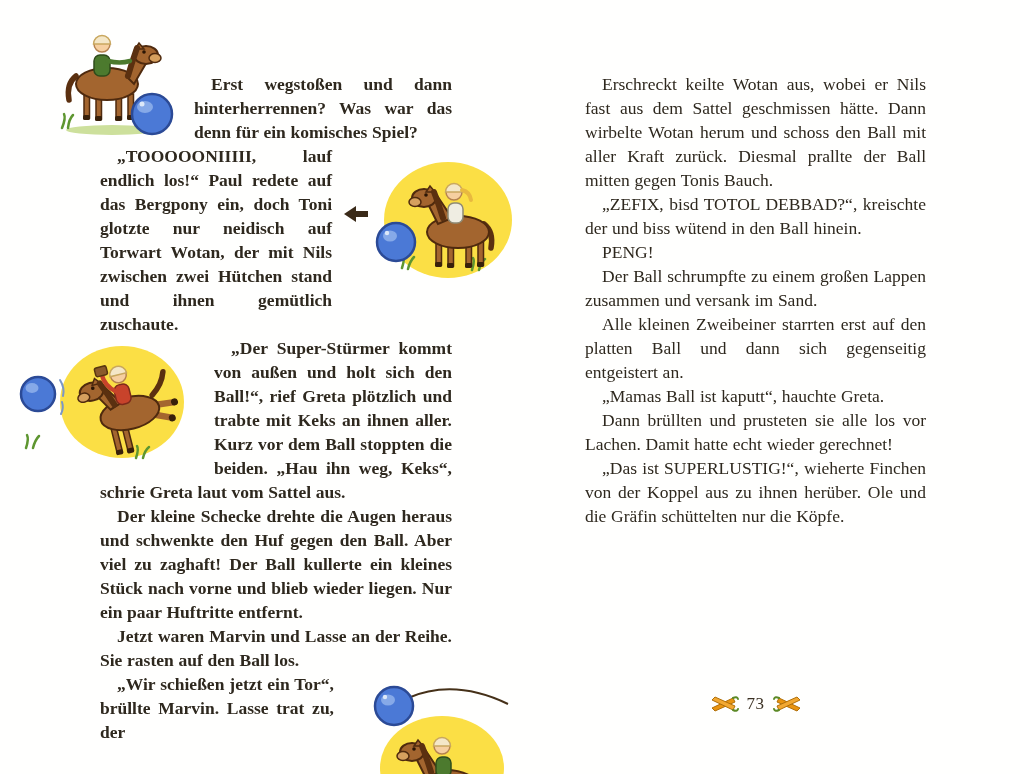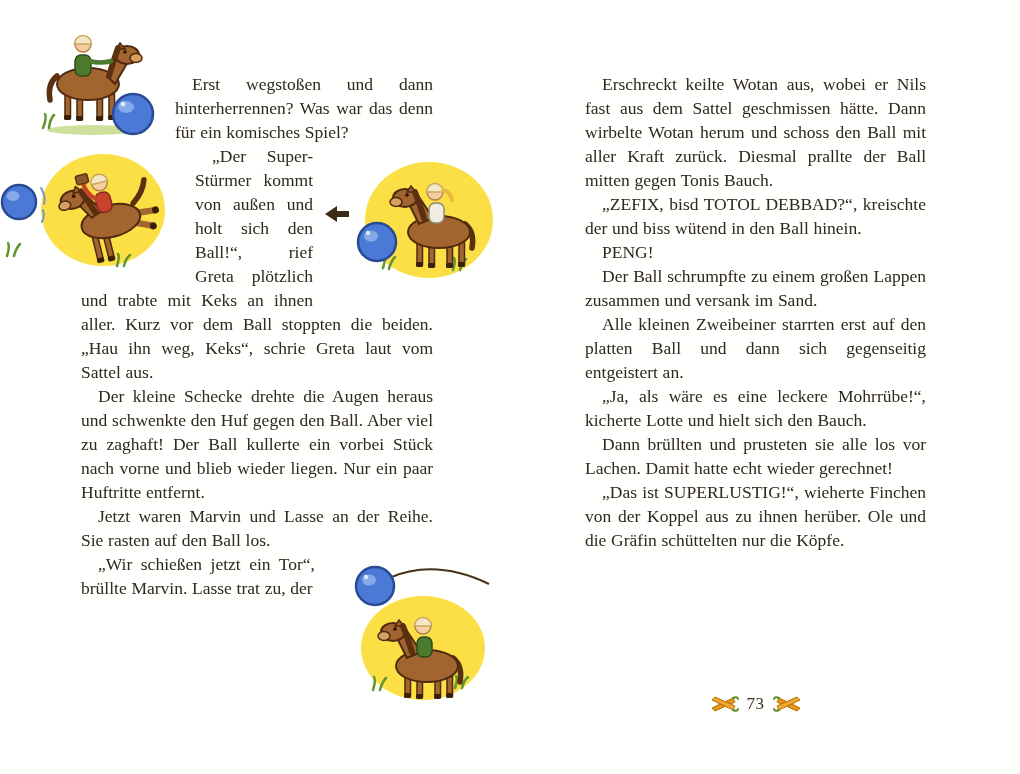--- a/index.html
+++ b/index.html
@@ -3,21 +3,21 @@
 <meta charset="utf-8">
 <style>
   html,body{margin:0;padding:0;}
   body{
     width:1020px;height:774px;background:#ffffff;
     font-family:"Liberation Serif","DejaVu Serif",serif;
     color:#2e281e;overflow:hidden;
   }
   .spread{position:relative;width:1020px;height:774px;background:#fffffe;}
   .page{position:absolute;top:72px;}
-  .page-left{left:81px;width:352px;height:700px;}
+  .page-left{left:100px;width:352px;height:700px;font-weight:bold;}
   .page-right{left:585px;width:341px;height:702px;}
   .para{
     margin:0;font-size:17.5px;line-height:24px;text-align:justify;
     hyphens:auto;-webkit-hyphens:auto;word-spacing:0.02em;
   }
   .indent{text-indent:17px;}
   .illus{overflow:visible;}
   .illus svg{display:block;width:100%;height:100%;}
   .il1{float:left;width:140px;height:118px;margin:-48px 12px 2px -58px;}
   .il2{float:right;width:176px;height:132px;margin:12px -66px 6px 10px;}
@@ -101,20 +101,21 @@
         <polygon points="88,30 93,36 84,36" fill="#A3652F" stroke="#4F2A0E" stroke-width="1.5"></polygon>
         <path d="M92,36 q5,13 9,26" stroke="#5B3010" stroke-width="6" fill="none" stroke-linecap="round"></path>
         <circle cx="84" cy="39" r="1.8" fill="#2A1505"></circle>
         <rect x="106" y="47" width="15" height="20" rx="6" fill="#EFEDE2" stroke="#8F8A75" stroke-width="1.5"></rect>
         <circle cx="112" cy="36" r="8" fill="#F6CFA0" stroke="#B5824F" stroke-width="1.5"></circle>
         <path d="M103.5,36 a8.5,8.5 0 0 1 17,0 z" fill="#F4E7C8" stroke="#C9A85F" stroke-width="1.5"></path>
         <path d="M120,34 q8,2 9,10" stroke="#E8B93F" stroke-width="4" fill="none" stroke-linecap="round"></path>
       </svg>
     </div>
 
+    <p class="para indent">„TOOOOONIIIII, lauf endlich los!“ Paul redete auf das Bergpony ein, doch Toni glotzte nur neidisch auf Torwart Wotan, der mit Nils zwischen zwei Hütchen stand und ihnen gemütlich zuschaute.</p>
 
     <div class="illus il3">
       <svg viewBox="0 0 188 132">
         <ellipse cx="108" cy="62" rx="62" ry="56" fill="#FBDF45"></ellipse>
         <circle cx="24" cy="54" r="17" fill="#4B79D6" stroke="#2B4A96" stroke-width="2.5"></circle>
         <ellipse cx="18" cy="48" rx="6.5" ry="5" fill="#86A9E8"></ellipse>
         <path d="M46,40 q5,8 3,16 M48,62 q2,6 -1,12" stroke="#7a96c8" stroke-width="2" fill="none" stroke-linecap="round"></path>
         <path d="M12,108 q3,-9 1,-13 M19,108 q2,-8 6,-12 M122,118 q3,-9 1,-12 M129,118 q2,-8 6,-11" stroke="#5E9630" stroke-width="2.5" fill="none" stroke-linecap="round"></path>
         <g transform="rotate(-14 112 74)">
           <path d="M142,62 q12,-8 16,-20" stroke="#5B3010" stroke-width="5.5" fill="none" stroke-linecap="round"></path>
@@ -139,21 +140,21 @@
           <rect x="106" y="44" width="15" height="20" rx="6" fill="#C8432B" stroke="#7E2A1B" stroke-width="1.5"></rect>
           <path d="M108,50 q-10,-8 -10,-20" stroke="#C8432B" stroke-width="4.5" fill="none" stroke-linecap="round"></path>
           <rect x="92" y="22" width="12" height="9" rx="2" fill="#8A5A2B" stroke="#56350F" stroke-width="1.5"></rect>
           <circle cx="114" cy="34" r="8" fill="#F6CFA0" stroke="#B5824F" stroke-width="1.5"></circle>
           <path d="M105.5,34 a8.5,8.5 0 0 1 17,0 z" fill="#F4E7C8" stroke="#C9A85F" stroke-width="1.5"></path>
         </g>
       </svg>
     </div>
 
     <p class="para indent">„Der Super-Stürmer kommt von außen und holt sich den Ball!“, rief Greta plötzlich und trabte mit Keks an ihnen aller. Kurz vor dem Ball stoppten die beiden. „Hau ihn weg, Keks“, schrie Greta laut vom Sattel aus.</p>
-    <p class="para indent">Der kleine Schecke drehte die Augen heraus und schwenkte den Huf gegen den Ball. Aber viel zu zaghaft! Der Ball kullerte ein vorbei Stück nach vorne und blieb wieder liegen. Nur ein paar Huftritte entfernt.</p>
+    <p class="para indent">Der kleine Schecke drehte die Augen heraus und schwenkte den Huf gegen den Ball. Aber viel zu zaghaft! Der Ball kullerte ein kleines Stück nach vorne und blieb wieder liegen. Nur ein paar Huftritte entfernt.</p>
     <p class="para indent">Jetzt waren Marvin und Lasse an der Reihe. Sie rasten auf den Ball los.</p>
 
     <div class="illus il4">
       <svg viewBox="0 0 178 146">
         <path d="M64,22 q46,-20 100,6" stroke="#453018" stroke-width="2" fill="none"></path>
         <ellipse cx="98" cy="92" rx="62" ry="52" fill="#FBDF45"></ellipse>
         <circle cx="50" cy="30" r="19" fill="#4B79D6" stroke="#2B4A96" stroke-width="2.5"></circle>
         <ellipse cx="44" cy="24" rx="7" ry="5.5" fill="#86A9E8"></ellipse>
         <circle cx="41" cy="21" r="2.2" fill="#DDE8F8"></circle>
         <path d="M48,134 q3,-9 1,-13 M55,134 q2,-8 6,-12 M130,132 q3,-9 1,-12 M137,132 q2,-8 6,-11" stroke="#5E9630" stroke-width="2.5" fill="none" stroke-linecap="round"></path>
@@ -187,21 +188,21 @@
 
     <p class="para indent">„Wir schießen jetzt ein Tor“, brüllte Marvin. Lasse trat zu, der</p>
   </div>
 
   <div class="page page-right">
     <p class="para indent">Erschreckt keilte Wotan aus, wobei er Nils fast aus dem Sattel geschmissen hätte. Dann wirbelte Wotan herum und schoss den Ball mit aller Kraft zurück. Diesmal prallte der Ball mitten gegen Tonis Bauch.</p>
     <p class="para indent">„ZEFIX, bisd TOTOL DEBBAD?“, kreischte der und biss wütend in den Ball hinein.</p>
     <p class="para indent">PENG!</p>
     <p class="para indent">Der Ball schrumpfte zu einem großen Lappen zusammen und versank im Sand.</p>
     <p class="para indent">Alle kleinen Zweibeiner starrten erst auf den platten Ball und dann sich gegenseitig entgeistert an.</p>
-    <p class="para indent">„Ja, als wäre es eine leckere Mohrrübe!“, kicherte Lotte und hielt sich den Bauch.</p>
+    <p class="para indent">„Mamas Ball ist kaputt“, hauchte Greta.</p>
     <p class="para indent">Dann brüllten und prusteten sie alle los vor Lachen. Damit hatte echt wieder gerechnet!</p>
     <p class="para indent">„Das ist SUPERLUSTIG!“, wieherte Finchen von der Koppel aus zu ihnen herüber. Ole und die Gräfin schüttelten nur die Köpfe.</p>
 
     <div class="footer">
       <svg class="orn" viewBox="0 0 30 18">
         <polygon points="3,13 24,3 26,7 6,16" fill="#EA9410" stroke="#B06F08" stroke-width="1"></polygon>
         <polygon points="3,5 24,15 26,11 6,2" fill="#F2A832" stroke="#B06F08" stroke-width="1"></polygon>
         <path d="M24,3 q4,-2 5,1 M24,15 q4,2 5,-1" stroke="#5C8A27" stroke-width="2" fill="none" stroke-linecap="round"></path>
       </svg>
       <span class="page-num">73</span>

